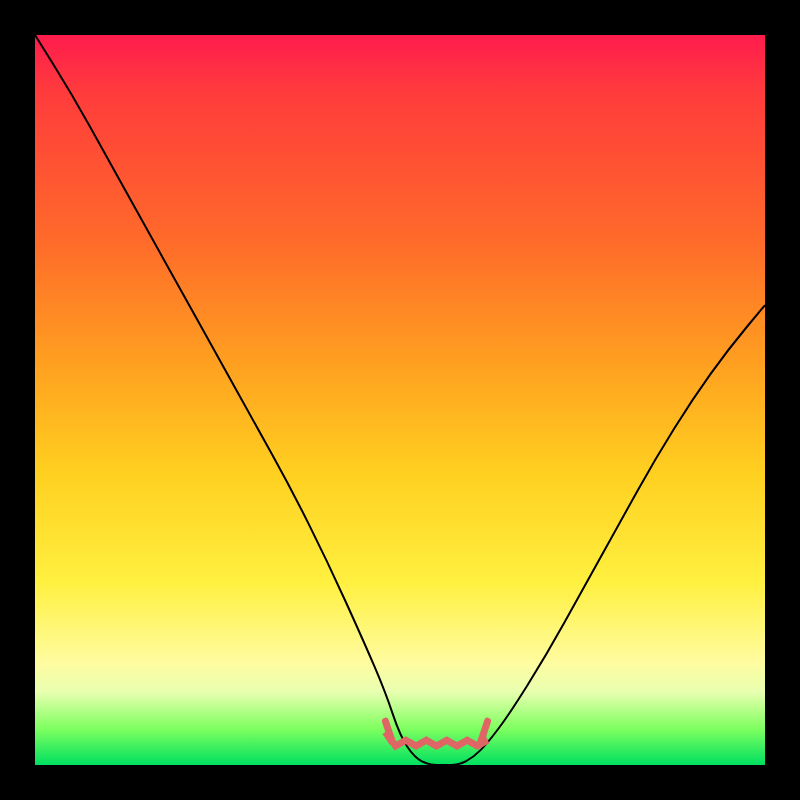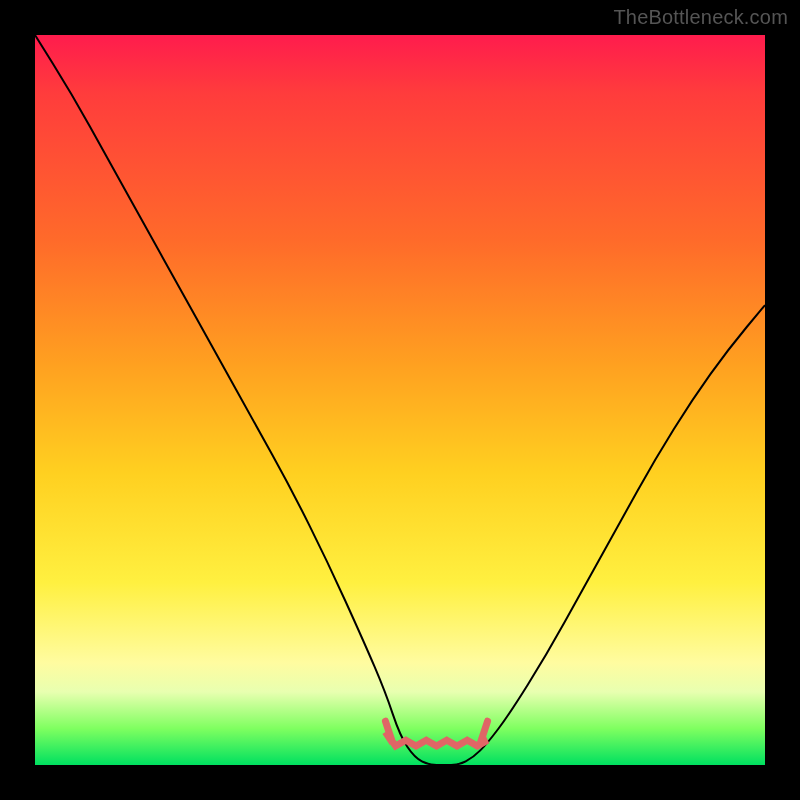--- a/index.html
+++ b/index.html
@@ -63,14 +63,13 @@
 <body>
 
 <div class="frame">
   <div class="plot">
     <svg viewBox="0 0 730 730">
 
       <path id="main-curve" fill="none" stroke="#000" stroke-width="2" d="M 0 0 Q 0 0 18.25 29.19999999999999 Q 36.5 58.39999999999998 54.75 91.25 Q 73 124.10000000000002 91.25 156.95 Q 109.5 189.79999999999995 127.75 222.64999999999998 Q 146 255.5 164.25 288.35 Q 182.5 321.2 200.75 354.05 Q 219 386.90000000000003 237.25 419.75 Q 255.49999999999997 452.6 273.75 489.1 Q 292 525.6 310.25 565.75 Q 328.5 605.9 339.45 631.45 Q 350.4 657 357.7 678.9 Q 365 700.8 372.3 711.75 Q 379.6 722.7 386.90000000000003 726.35 Q 394.20000000000005 730 401.5 730 Q 408.8 730 416.1 730 Q 423.4 730 430.7 726.35 Q 438 722.7 445.3 715.4000000000001 Q 452.6 708.1 463.55 693.5 Q 474.5 678.9 492.75 649.7 Q 510.99999999999994 620.5 529.25 587.65 Q 547.5 554.8 565.75 521.95 Q 584 489.1 602.25 456.25 Q 620.5 423.40000000000003 638.75 394.20000000000005 Q 657 365 675.25 339.45000000000005 Q 693.5 313.90000000000003 711.75 292 T 730 270.1"></path>
       <path id="trough-marker" fill="none" stroke="#e06666" stroke-width="7" stroke-linecap="round" d="M 350.4 686.2 L 357.7 708.1  350.4 697.15 L 360.62 711.02 L 370.84000000000003 705.18 L 381.06 711.02 L 391.28000000000003 705.18 L 401.50000000000006 711.02 L 411.71999999999997 705.18 L 421.94 711.02 L 432.1600000000001 705.18 L 442.38 711.02 L 452.6 705.18 L 445.3 708.1 L 452.6 686.2"></path>
     </svg>
   </div>
-  <div class="watermark">TheBottleneck.com</div>
 </div>
 
 </body></html>

